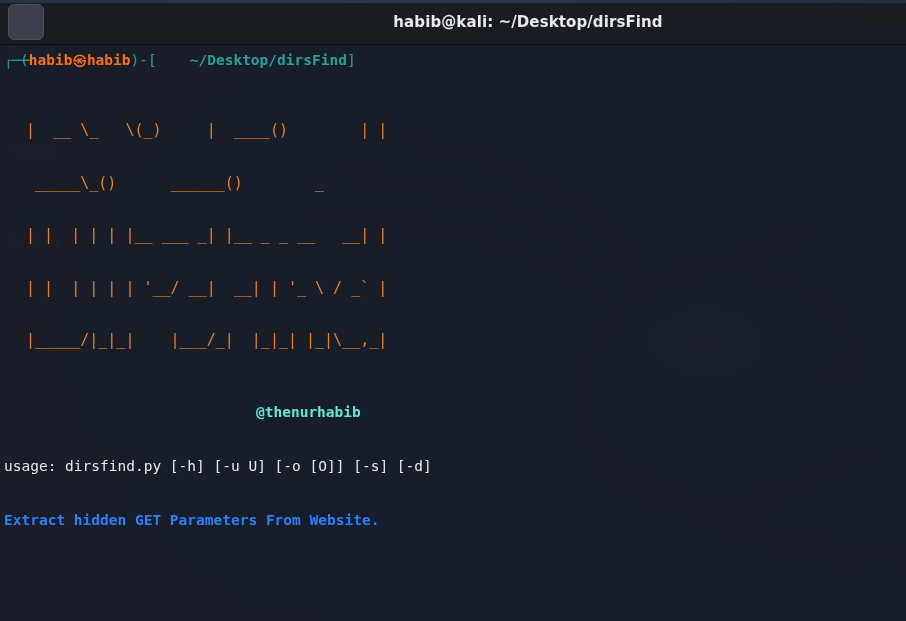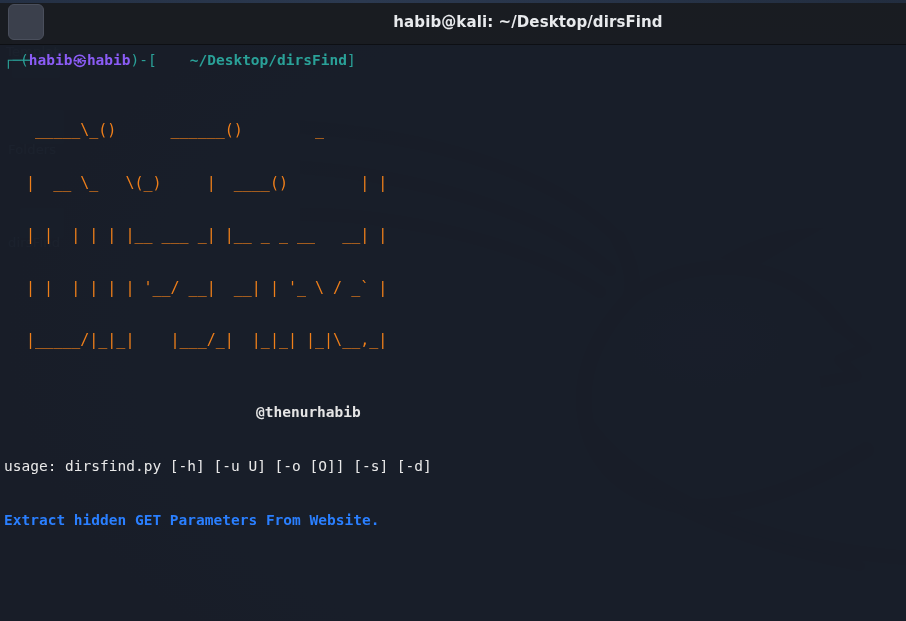--- a/index.html
+++ b/index.html
@@ -116,21 +116,21 @@
     padding-left: 4px;
     font-family: "DejaVu Sans Mono", "Liberation Mono", monospace;
     font-size: 14.5px;
     line-height: 18px;
     color: #e6e6e6;
   }
   .blank { height: 18px; }
 
   
   .pc-teal   { color: #2aa198; }
-  .pc-blue   { color: #8b5cf6; font-weight: bold; text-align: right; }
+  .pc-blue   { color: #f97316; font-weight: bold; text-align: right; }
   .pc-path   { color: #2aa198; font-weight: bold; margin-left: 33px; }
   .pc-dollar { color: #2a7fff; font-weight: bold; }
   .pc-cmd    { color: #e9e9e9; }
 
   .prompt-wrap { position: relative; padding-left: 4px; }
 
   
   .corner {
     display: inline-block;
     width: 16px;
@@ -142,21 +142,21 @@
   #banner {
     color: #ef7f1a;
     white-space: pre;
     font-family: "DejaVu Sans Mono", "Liberation Mono", monospace;
     font-size: 15px;
     line-height: 17.5px;
     padding-left: 8px;
     font-weight: normal;
   }
   #credit {
-    color: #e5e5e5;
+    color: #5eead4;
     font-weight: bold;
     white-space: pre;
     font-size: 14.5px;
     line-height: 18px;
     padding-left: 4px;
   }
 
   .txt-white { color: #e9e9e9; }
   .txt-blue  { color: #2a7fff; font-weight: bold; }
 </style>
@@ -199,22 +199,22 @@
     </div>
 
     <div id="terminal-body">
 
       <div class="line prompt-wrap"><span class="corner">┌──</span><span class="pc-teal">(</span><span class="pc-blue">habib</span><span class="pc-blue">㉿</span><span class="pc-blue">habib</span><span class="pc-teal">)</span><span class="pc-teal">-</span><span class="pc-teal">[</span><span class="pc-path">~/Desktop/dirsFind</span><span class="pc-teal">]</span></div>
 
 
       <div class="blank"></div>
 
       <div id="banner">
+        <div>  |  __ \_   \(_)     |  ____()        | |</div>
         <div>   _____\_()      ______()        _ </div>
-        <div>  |  __ \_   \(_)     |  ____()        | |</div>
         <div>  | |  | | | |__ ___ _| |__ _ _ __   __| |</div>
         <div>  | |  | | | | '__/ __|  __| | '_ \ / _` |</div>
         <div>  |_____/|_|_|    |___/_|  |_|_| |_|\__,_|</div>
       </div>
 
       <div class="blank"></div>
 
       <div id="credit"><span style="display:inline-block;width:252px;"></span><span>@thenurhabib</span></div>
 
       <div class="blank"></div>

